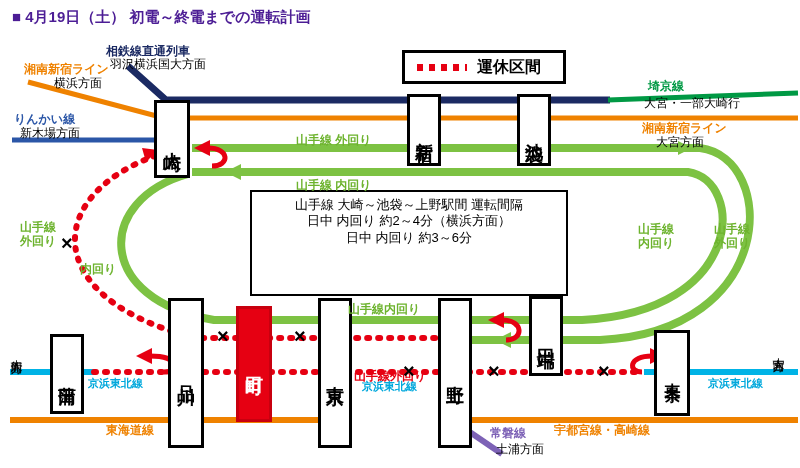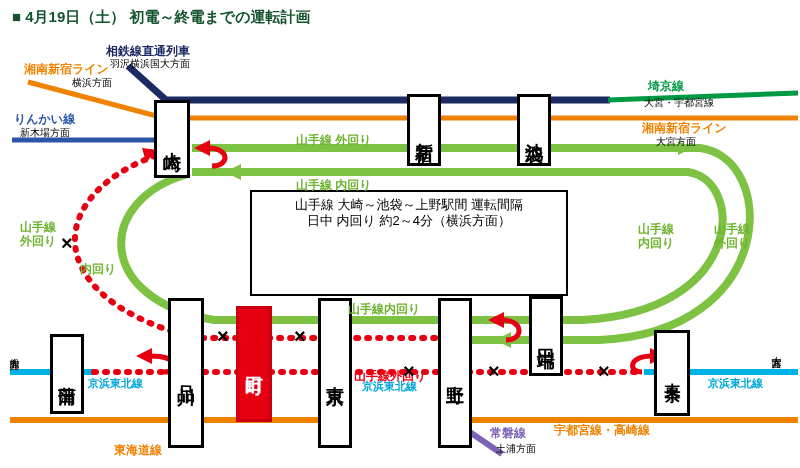--- a/index.html
+++ b/index.html
@@ -6,24 +6,24 @@
   #stage{position:relative;width:800px;height:468px;background:#fff;overflow:hidden;
          font-family:"Liberation Sans","DejaVu Sans",sans-serif;}
   #rails{position:absolute;left:0;top:0;z-index:1;}
   .station{position:absolute;background:#fff;border:3px solid #000;z-index:5;
            display:flex;align-items:center;justify-content:center;
            writing-mode:vertical-rl;text-orientation:upright;
            font-weight:bold;font-size:18px;color:#000;letter-spacing:2px;box-sizing:border-box;}
   .station.red{background:#e60012;border-color:#c8000f;color:#fff;}
   .lbl{position:absolute;font-size:12px;font-weight:bold;line-height:1.2;
        white-space:pre-line;z-index:6;color:#000;}
-  .dir{font-size:10px;font-weight:normal;color:#000;}
+  .dir{font-size:12px;font-weight:normal;color:#000;font-family:Liberation Mono, monospace;}
   .vert{writing-mode:vertical-rl;text-orientation:upright;letter-spacing:1px;}
   .xmark{position:absolute;z-index:7;font-size:20px;font-weight:900;color:#000;line-height:1;}
-  #title{position:absolute;left:12px;top:8px;font-size:15px;font-weight:bold;color:#14532d;z-index:6;}
+  #title{position:absolute;left:12px;top:8px;font-size:15px;font-weight:bold;color:#4c1d95;z-index:6;}
   #legend{position:absolute;left:402px;top:50px;width:164px;height:34px;border:3px solid #000;
           background:#fff;z-index:6;display:flex;align-items:center;gap:10px;
           padding-left:12px;box-sizing:border-box;}
   #legend .dotline{width:50px;height:7px;
           background:repeating-linear-gradient(90deg,#e60012 0 6px,transparent 6px 12px);}
   #legend .lg-text{font-size:16px;font-weight:bold;color:#000;}
   #infobox{position:absolute;left:250px;top:190px;width:318px;height:106px;border:2px solid #000;
            background:#fff;z-index:4;text-align:center;padding-top:5px;box-sizing:border-box;}
   #infobox div{font-size:13px;font-weight:normal;color:#000;line-height:16.3px;}
   .c-navy{color:#1b2a63;} .c-orange{color:#ef8200;text-align:right;} .c-blue{color:#2b56a7;}
@@ -73,24 +73,29 @@
     <polygon points="488,320 504,312 504,328" fill="#e60012"></polygon>
     <path d="M164,372 C180,372 180,356 150,356" stroke="#e60012" stroke-width="5" fill="none"></path>
     <polygon points="136,356 152,348 152,364" fill="#e60012"></polygon>
     <path d="M642,372 C628,372 628,356 652,356" stroke="#e60012" stroke-width="5" fill="none"></path>
     <polygon points="666,356 650,348 650,364" fill="#e60012"></polygon>
     <polygon points="158,150 142,148 146,162" fill="#e60012"></polygon>
   </svg>
 
   <div id="title">■ 4月19日（土） 初電～終電までの運転計画</div>
 
+  <div id="legend">
+    <span class="dotline"></span>
+    <span class="lg-text">運休区間</span>
+  </div>
 
   <div id="infobox">
     <div>山手線 大崎～池袋～上野駅間 運転間隔</div>
     <div>日中 内回り 約2～4分（横浜方面）</div>
+    <div>日中 内回り 約3～6分</div>
   </div>
 
   <div class="station" style="left:154px;top:100px;width:36px;height:78px;">
       <span>大崎</span>
     </div>
   <div class="station" style="left:407px;top:94px;width:34px;height:72px;">
       <span>新宿</span>
     </div>
   <div class="station" style="left:517px;top:94px;width:34px;height:72px;">
       <span>池袋</span>
@@ -113,44 +118,44 @@
   <div class="station" style="left:529px;top:296px;width:34px;height:80px;">
       <span>田端</span>
     </div>
   <div class="station" style="left:654px;top:330px;width:36px;height:86px;font-size:16px;">
       <span>東十条</span>
     </div>
 
   <div class="lbl c-navy" style="left:106px;top:44px;text-align:right;">相鉄線直通列車</div>
   <div class="lbl dir" style="left:110px;top:58px;">羽沢横浜国大方面</div>
   <div class="lbl c-orange" style="left:24px;top:62px;">湘南新宿ライン</div>
-  <div class="lbl dir" style="left:72px;top:77px;">横浜方面</div>
+  <div class="lbl dir" style="left:54px;top:77px;">横浜方面</div>
   <div class="lbl c-blue" style="left:14px;top:112px;">りんかい線</div>
   <div class="lbl dir" style="left:20px;top:127px;">新木場方面</div>
   <div class="lbl c-green" style="left:648px;top:79px;">埼京線</div>
-  <div class="lbl dir" style="left:644px;top:97px;">大宮・宇都宮線</div>
+  <div class="lbl dir" style="left:644px;top:97px;">大宮・一部大崎行</div>
   <div class="lbl c-orange" style="left:642px;top:121px;">湘南新宿ライン</div>
   <div class="lbl dir" style="left:656px;top:136px;">大宮方面</div>
 
   <div class="lbl c-yam" style="left:296px;top:133px;">山手線 外回り</div>
   <div class="lbl c-yam" style="left:296px;top:178px;">山手線 内回り</div>
   <div class="lbl c-yam" style="left:20px;top:220px;">山手線
 外回り</div>
   <div class="lbl c-yam" style="left:80px;top:262px;">内回り</div>
   <div class="lbl c-yam" style="left:638px;top:222px;">山手線
 内回り</div>
   <div class="lbl c-yam" style="left:714px;top:222px;">山手線
 外回り</div>
   <div class="lbl c-yam" style="left:348px;top:302px;">山手線内回り</div>
   <div class="lbl c-red" style="left:354px;top:344px;">山手線外回り</div>
 
   <div class="lbl c-cyan" style="left:88px;top:377px;font-size:11px;">京浜東北線</div>
   <div class="lbl c-cyan" style="left:362px;top:380px;font-size:11px;">京浜東北線</div>
   <div class="lbl c-cyan" style="left:708px;top:377px;font-size:11px;">京浜東北線</div>
-  <div class="lbl c-orange" style="left:114px;top:423px;margin-top:20px;">東海道線</div>
+  <div class="lbl c-orange" style="left:106px;top:423px;">東海道線</div>
   <div class="lbl c-orange" style="left:554px;top:423px;">宇都宮線・高崎線</div>
   <div class="lbl c-purple" style="left:490px;top:426px;">常磐線</div>
   <div class="lbl dir" style="left:496px;top:443px;">土浦方面</div>
 
   <div class="lbl dir vert" style="left:8px;top:350px;height:62px;">大船方面</div>
   <div class="lbl dir vert" style="left:770px;top:348px;height:62px;">大宮方面</div>
 
   <span class="xmark" style="left:61px;top:233px;">×</span>
   <span class="xmark" style="left:217px;top:326px;">×</span>
   <span class="xmark" style="left:294px;top:326px;">×</span>

